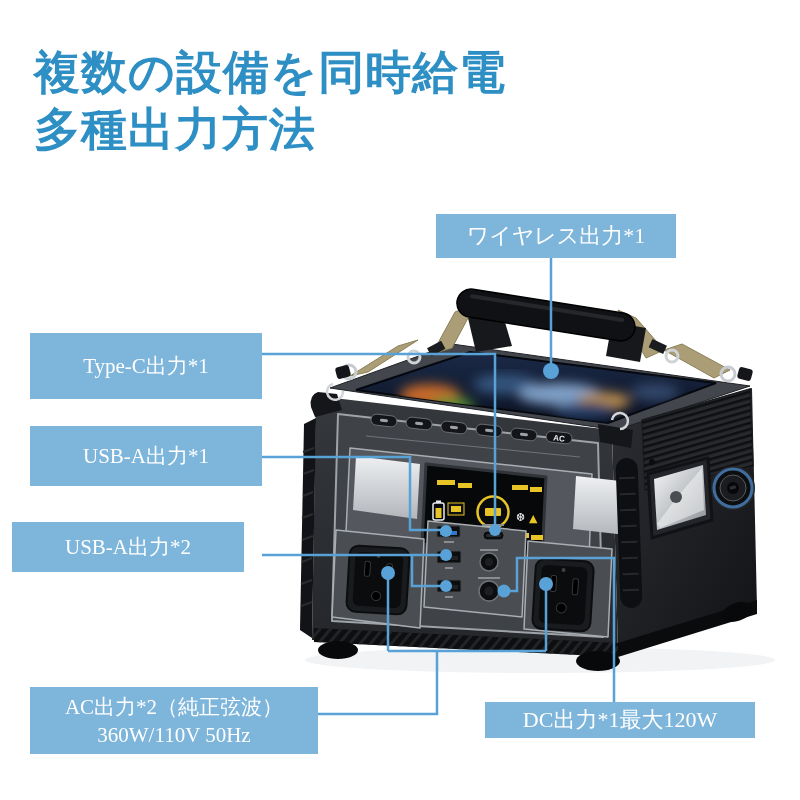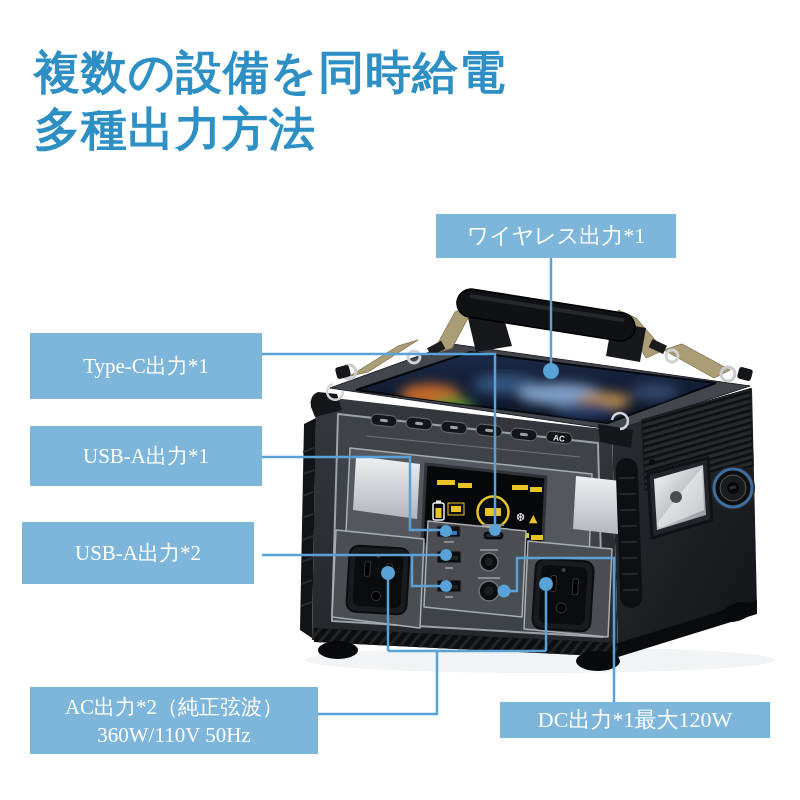--- a/index.html
+++ b/index.html
@@ -18,23 +18,23 @@
     position:absolute;z-index:3;background:var(--callout-bg);color:var(--callout-text);
     font-family:"Liberation Serif","DejaVu Serif",serif;
     display:flex;flex-direction:column;align-items:center;justify-content:center;
     text-align:center;white-space:nowrap;
   }
   .callout .l{font-size:21px;line-height:28px;}
   .callout.single{font-size:22px;line-height:34px;}
   #callout-wireless{left:436px;top:214px;width:240px;height:44px;align-items:center;}
   #callout-typec  {left:30px;top:322px;width:232px;height:66px;margin-top:11px;}
   #callout-usba1  {left:30px;top:426px;width:232px;height:60px;}
-  #callout-usba2  {left:22px;top:522px;width:232px;height:62px;}
+  #callout-usba2  {left:12px;top:522px;width:232px;height:50px;}
   #callout-ac     {left:30px;top:687px;width:288px;height:67px;}
-  #callout-dc     {left:485px;top:702px;width:270px;height:36px;margin-left:15px;}
+  #callout-dc     {left:485px;top:702px;width:270px;height:36px;}
   #device-svg{position:absolute;left:0;top:0;z-index:1;}
 </style>
 </head>
 <body>
 
 <div id="page" style="--title-color: #2e8fc4; --callout-bg: #7db5db; --callout-text: #ffffff; --line-color: #58a2d7;">
 
   <div id="page-title">
     <div>複数の設備を同時給電</div>
     <div>多種出力方法</div>

